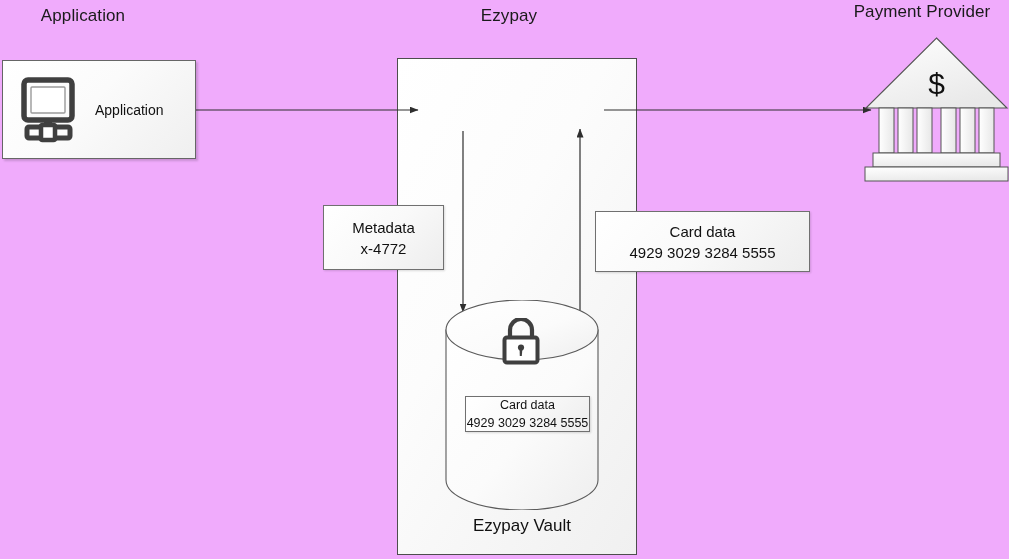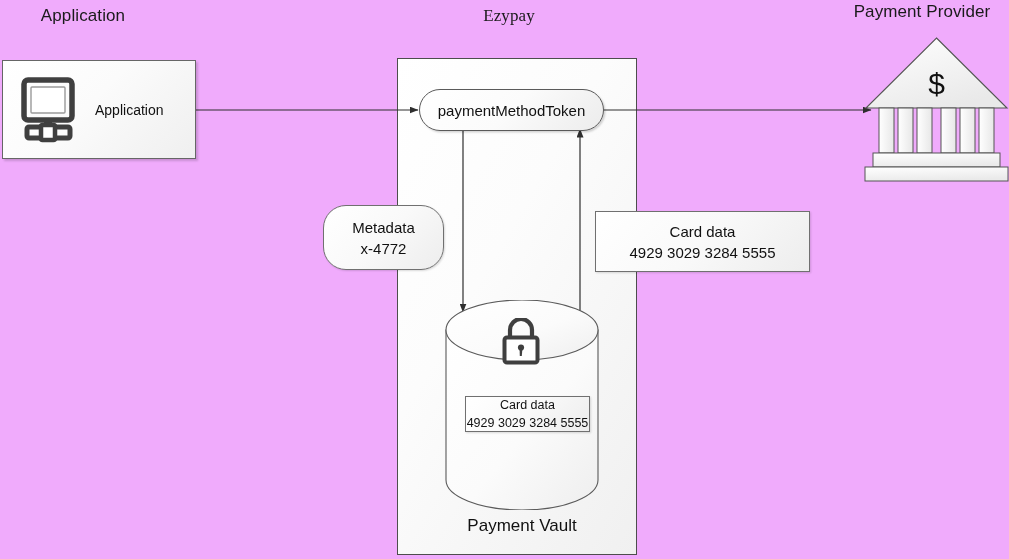--- a/index.html
+++ b/index.html
@@ -88,21 +88,21 @@
     border-radius: 21px;
     background: linear-gradient(135deg, #ffffff 0%, #fbfbfb 50%, #ececec 100%);
     box-shadow: 1.5px 1.5px 2px rgba(0,0,0,0.17);
     display: flex; align-items: center; justify-content: center;
     font-size: 15px;
     color: #111111;
   }
 
   
   #metadata-box { left: 323px; top: 205px; width: 121px; height: 65px;
-                  display: flex; flex-direction: column; justify-content: center; border-radius: 23px; }
+                  display: flex; flex-direction: column; justify-content: center; }
   #carddata-box { left: 595px; top: 211px; width: 215px; height: 61px;
                   display: flex; flex-direction: column; justify-content: center; }
 
   
   #vault-cylinder {
     position: absolute;
     left: 445px; top: 300px; width: 154px; height: 210px;
   }
   #vault-label {
     position: absolute;
@@ -128,21 +128,21 @@
     position: absolute; left: 0; top: 0; width: 1009px; height: 559px;
     pointer-events: none;
   }
 </style>
 </head>
 <body>
 
 <div id="diagram-root">
 
   <div class="col-title" style="left:0px; top:6px; width:166px;">Application</div>
-  <div class="col-title" style="left:429px; top:6px; width:160px;font-family:Liberation Serif, serif;">Ezypay</div>
+  <div class="col-title" style="left:429px; top:6px; width:160px;">Ezypay</div>
   <div class="col-title" style="left:832px; top:2px; width:180px;">Payment Provider</div>
 
   <div id="ezypay-container"></div>
 
   <svg id="connectors" viewBox="0 0 1009 559" width="1009" height="559">
     <defs>
       <marker id="arrowhead" markerWidth="9" markerHeight="7" refX="8.5" refY="3.5" orient="auto" markerUnits="userSpaceOnUse">
         <path d="M0,0 L9,3.5 L0,7 z" fill="#2e2e2e"></path>
       </marker>
     </defs>
@@ -173,23 +173,20 @@
 
       <rect x="27" y="43" width="8" height="7" fill="#3f3f3f"></rect>
 
       <rect x="10" y="50" width="43" height="11" rx="2" ry="2" fill="none" stroke="#3f3f3f" stroke-width="5"></rect>
 
       <rect x="24" y="48" width="14" height="15" rx="1.5" ry="1.5" fill="#ffffff" stroke="#3f3f3f" stroke-width="4.5"></rect>
     </svg>
     <span id="application-label">Application</span>
   </div>
 
-  <div id="token-pill">
-    <span>paymentMethodToken</span>
-  </div>
 
   <div class="gbox-plain" id="metadata-box">
     <div class="box-text">Metadata</div>
     <div class="box-text">x-4772</div>
   </div>
 
   <div class="gbox-plain" id="carddata-box">
     <div class="box-text">Card data</div>
     <div class="box-text">4929 3029 3284 5555</div>
   </div>
@@ -216,21 +213,21 @@
 
     <circle cx="22" cy="29.5" r="3.1" fill="#3f3f3f"></circle>
     <path d="M20.6,30.5 L23.4,30.5 L22.8,38 L20.8,38 Z" fill="#3f3f3f"></path>
   </svg>
 
   <div class="gbox-plain" id="vault-card-box">
     <div class="box-text small">Card data</div>
     <div class="box-text small">4929 3029 3284 5555</div>
   </div>
 
-  <div id="vault-label">Payment Vault</div>
+  <div id="vault-label">Ezypay Vault</div>
 
   <svg id="bank-icon" viewBox="0 0 145 146" width="145" height="146">
     <defs>
       <linearGradient id="roofGrad" x1="0" y1="0" x2="0.6" y2="1">
         <stop offset="0%" stop-color="#ffffff"></stop>
         <stop offset="100%" stop-color="#e9e9e9"></stop>
       </linearGradient>
       <linearGradient id="colGrad" x1="0" y1="0" x2="1" y2="0">
         <stop offset="0%" stop-color="#ffffff"></stop>
         <stop offset="100%" stop-color="#e7e7e7"></stop>

